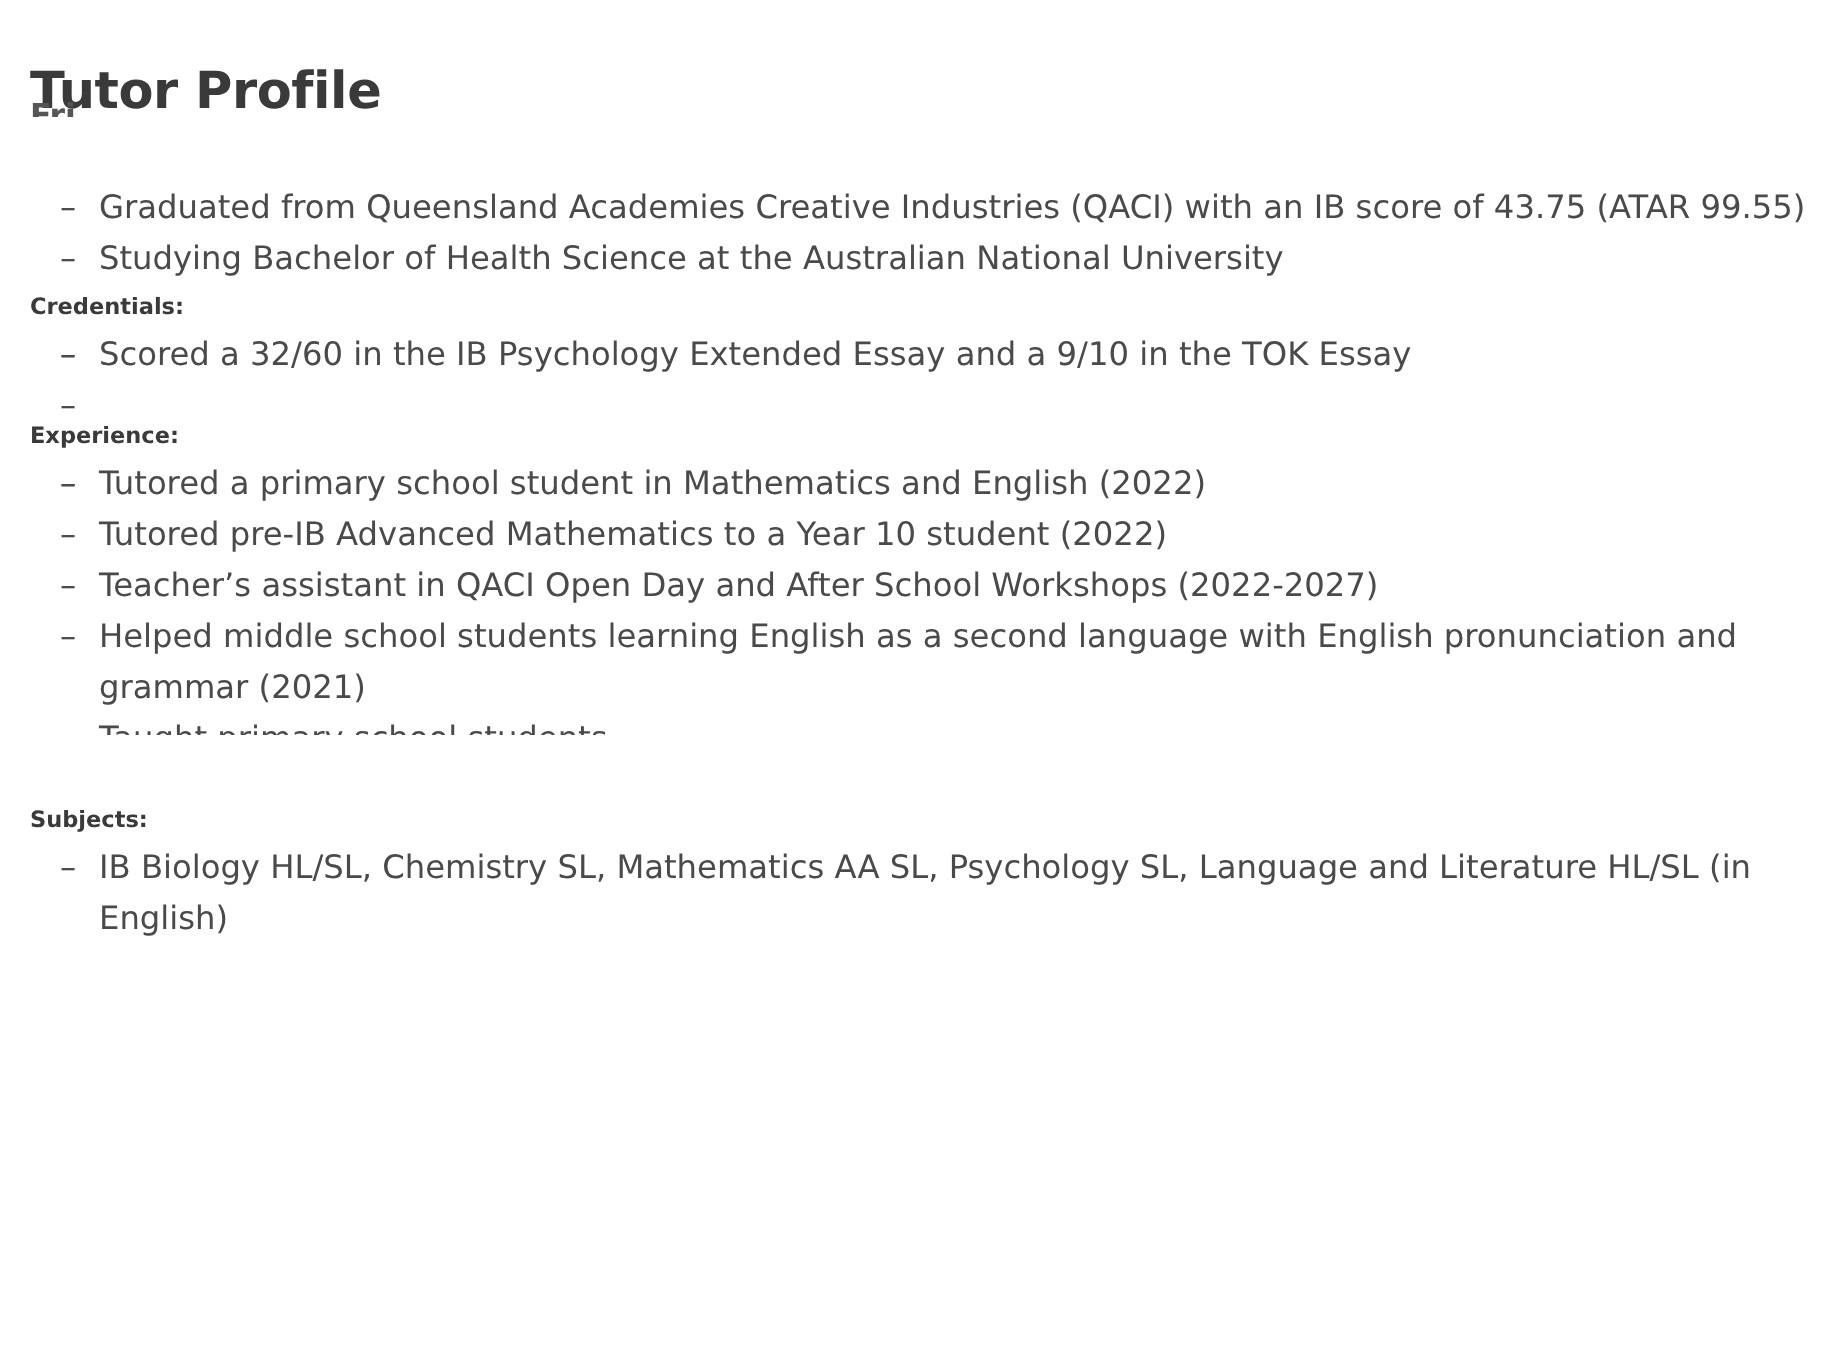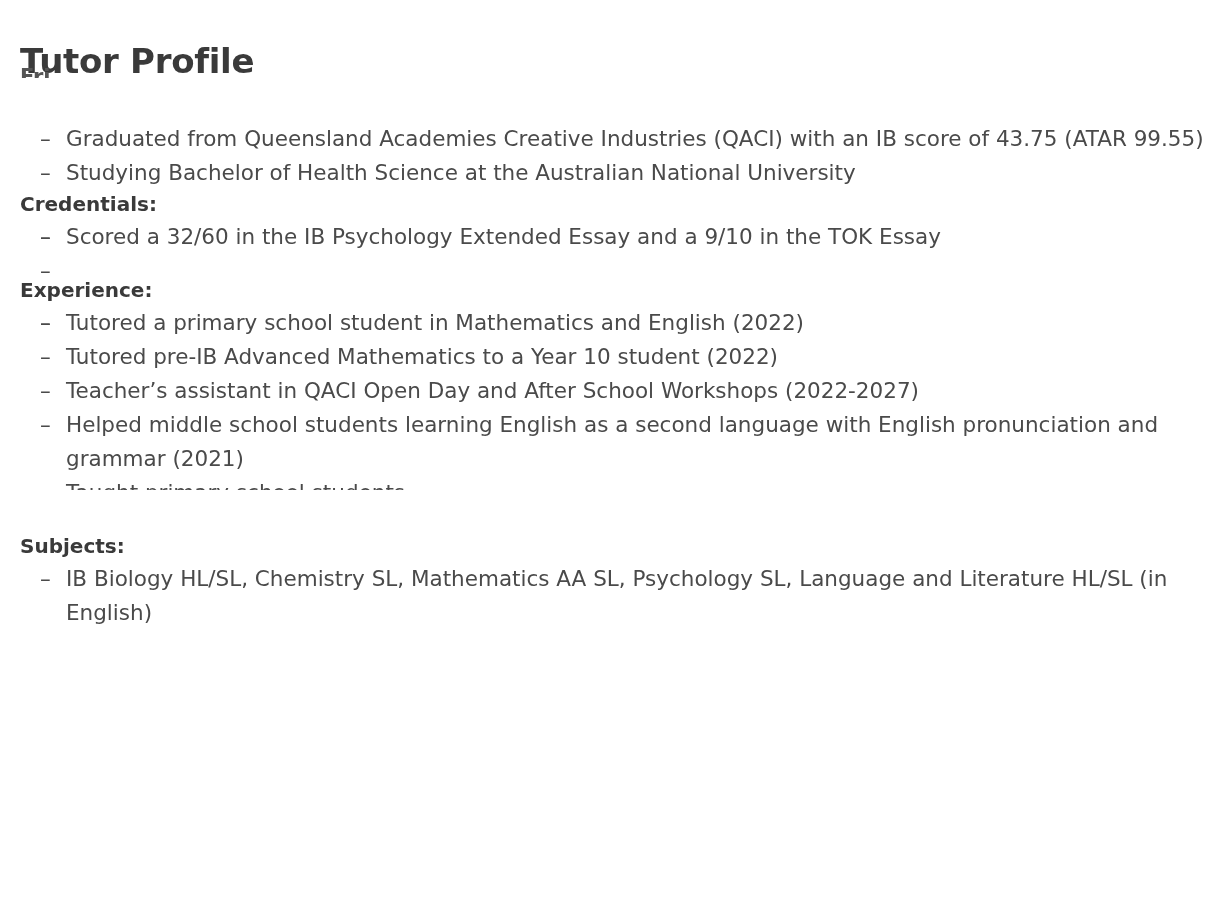--- a/index.html
+++ b/index.html
@@ -56,21 +56,21 @@
   .content {
     position: absolute;
     top: 122px;
     left: 20px;
     width: 1190px;
   }
   .section {
     margin-bottom: 22px;
   }
   .section-heading {
-    font-size: 20px;
+    font-size: 15px;
     font-weight: bold;
     color: #3a3a3a;
     margin: 0 0 2px 0;
     line-height: 28px;
   }
   ul.bullets {
     list-style: none;
     margin: 0;
     padding: 0;
   }

